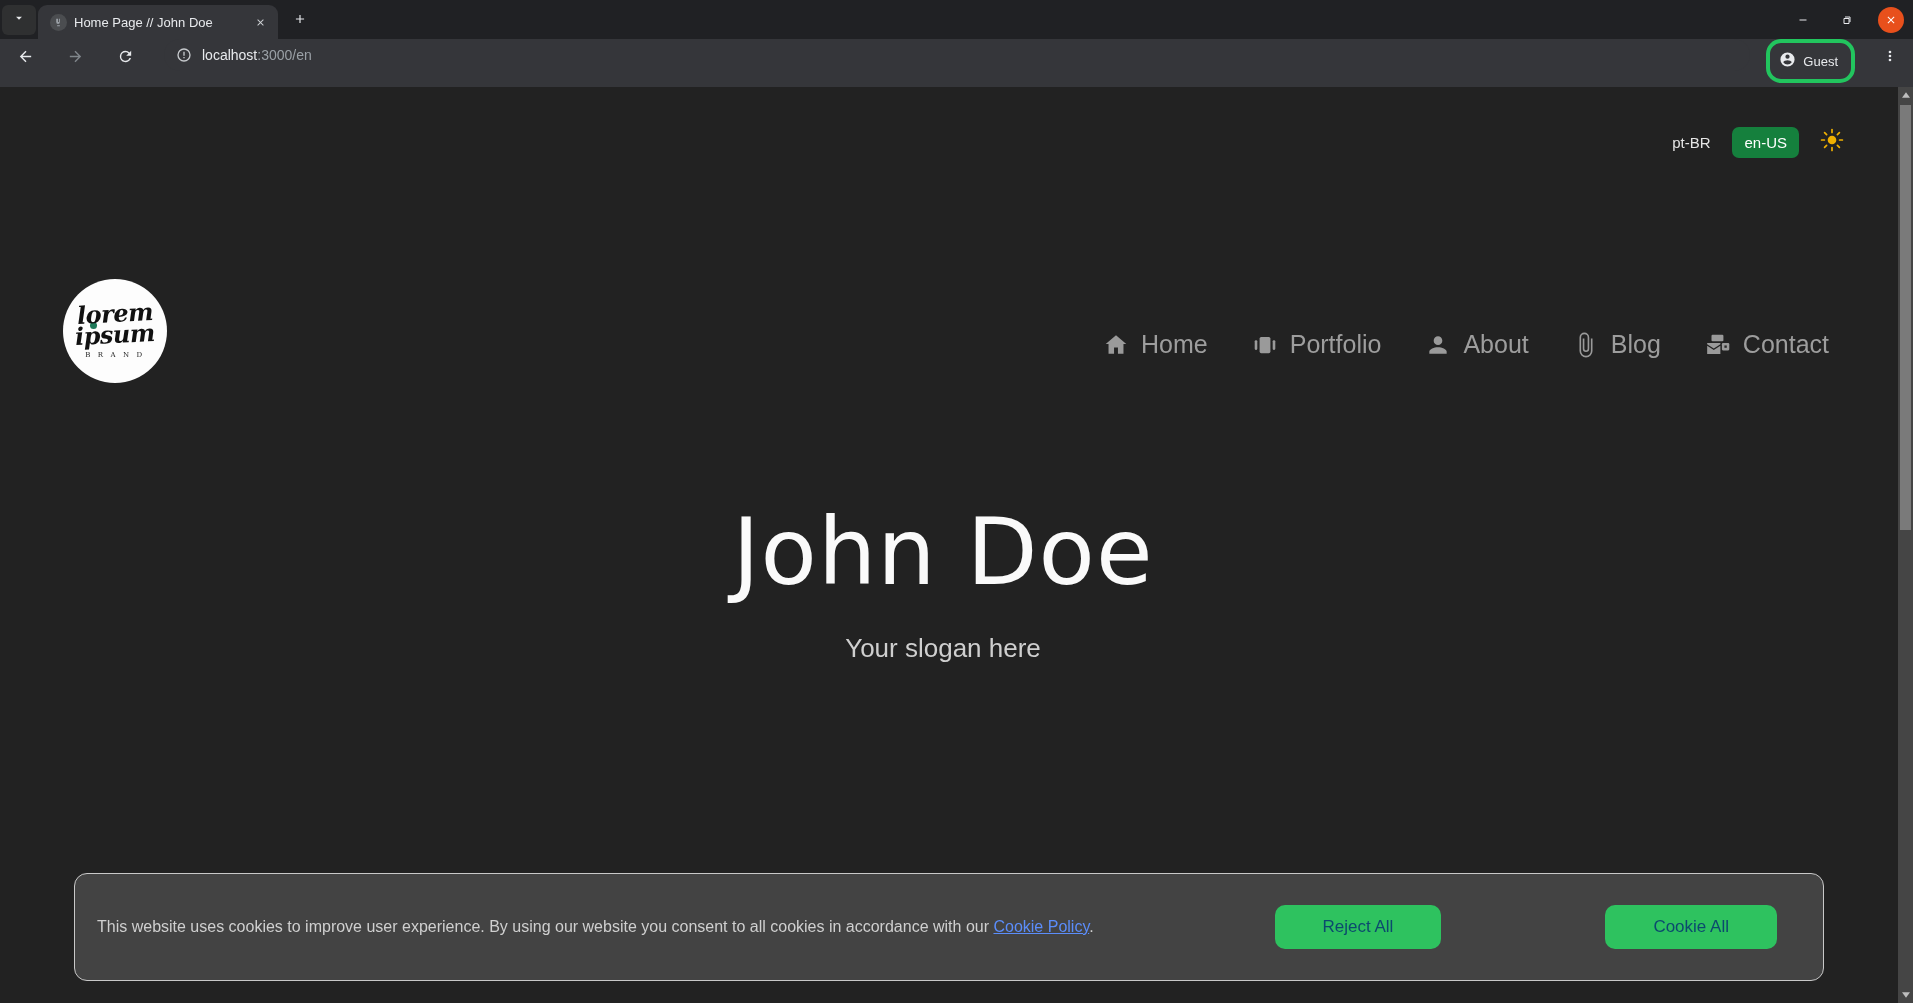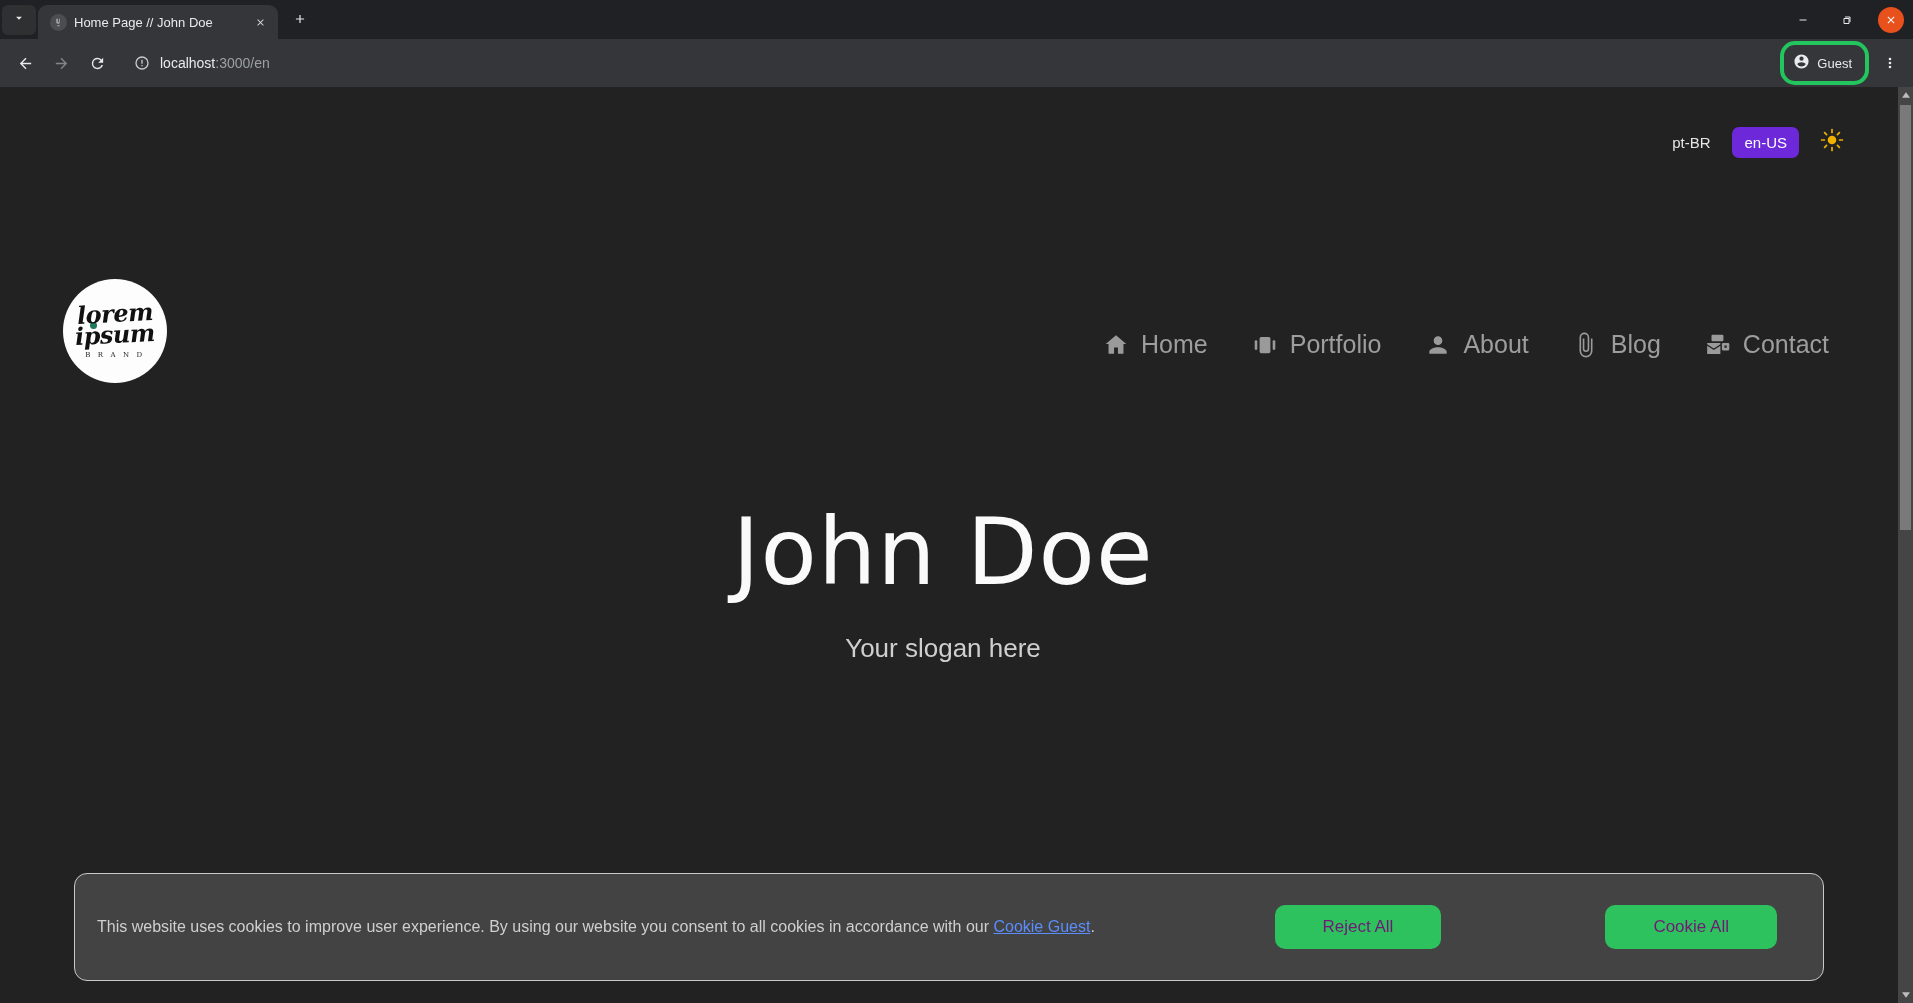--- a/index.html
+++ b/index.html
@@ -52,22 +52,22 @@
   }
   .wc-btn { width: 44px; height: 39px; display: flex; align-items: center; justify-content: center; }
   .wc-btn svg { width: 12px; height: 12px; }
   .wc-close-circle {
     width: 26px; height: 26px; border-radius: 50%; background: #e8501c;
     display: flex; align-items: center; justify-content: center;
   }
   .wc-close-circle svg { width: 12px; height: 12px; }
 
   .toolbar {
-    height: 48px; background: #35363a; display: flex; align-items: center;
-    padding: 0 8px; gap: 2px; flex: 0 0 48px; position: relative;
+    height: 48px; background: #35363a; display: flex; 
+    padding: 0 8px; gap: 16px; flex: 0 0 48px; position: relative;
   }
   .tb-btn {
     width: 34px; height: 34px; border-radius: 50%; display: flex;
     align-items: center; justify-content: center; flex: 0 0 34px;
   }
   .tb-btn svg { width: 17px; height: 17px; }
   .omnibox {
     flex: 1 1 auto; height: 32px; background: #35363a; border-radius: 16px;
     display: flex; align-items: center; padding: 0 12px; gap: 10px; margin-left: 6px;
   }
@@ -104,21 +104,21 @@
   }
 
   
   .lang-bar {
     position: absolute; right: 49px; top: 38px; display: flex; align-items: center; gap: 10px;
   }
   .lang-btn {
     font-size: 15px; color: #e6e6e6; padding: 8px 12px; border-radius: 7px;
     background: transparent; line-height: 1; font-weight: 400;
   }
-  .lang-btn.active { background: #6d28d9; color: #ffffff; }
+  .lang-btn.active { background: #15803d; color: #ffffff; }
   .theme-toggle { width: 34px; height: 34px; display: flex; align-items: center; justify-content: center; margin-left: 6px; }
   .theme-toggle svg { width: 24px; height: 24px; }
 
   .site-logo {
     position: absolute; left: 63px; top: 192px; width: 104px; height: 104px;
     border-radius: 50%; background: #fdfdfd; display: flex; flex-direction: column;
     align-items: center; justify-content: center; overflow: hidden;
   }
   .logo-l1 {
     font-family: "DejaVu Serif", serif; font-weight: bold; font-style: italic;
@@ -164,21 +164,21 @@
   .cookie-banner {
     position: absolute; left: 74px; right: 74px; bottom: 22px; height: 108px;
     background: #434343; border: 1px solid #c9c9c9; border-radius: 13px;
     display: flex; align-items: center; padding: 0 18px; gap: 14px;
   }
   .cookie-text {
     flex: 1 1 auto; color: #cfcfcf; font-size: 16px; padding-left: 4px;
   }
   .cookie-text a { color: #5b8dfb; text-decoration: underline; }
   .cookie-btn {
-    background: #2ec25f; color: #701a75; font-size: 17px; border: none;
+    background: #2ec25f; color: #0c4a6e; font-size: 17px; border: none;
     border-radius: 10px; padding: 12px 48px; white-space: nowrap; font-family: inherit;
   }
   .cookie-btn.reject { margin-right: 150px; }
   .cookie-btn.accept { margin-right: 28px; }
 </style>
 </head>
 <body>
 
 <div class="browser">
 
@@ -360,21 +360,21 @@
           <span class="nav-label">Contact</span>
         </div>
       </nav>
 
       <div class="hero">
         <h1 class="hero-title">John Doe</h1>
         <p class="hero-slogan">Your slogan here</p>
       </div>
 
       <div class="cookie-banner">
-        <div class="cookie-text"><span>This website uses cookies to improve user experience. By using our website you consent to all cookies in accordance with our </span><a href="#">Cookie Guest</a><span>.</span></div>
+        <div class="cookie-text"><span>This website uses cookies to improve user experience. By using our website you consent to all cookies in accordance with our </span><a href="#">Cookie Policy</a><span>.</span></div>
         <button class="cookie-btn reject">Reject All</button>
         <button class="cookie-btn accept">Cookie All</button>
       </div>
     </div>
 
     <div class="scrollbar">
       <div class="sb-arrow">
         <svg viewBox="0 0 10 7">
             <path fill="#bdbdbd" d="M5 0 10 7H0z"></path>
           </svg>

